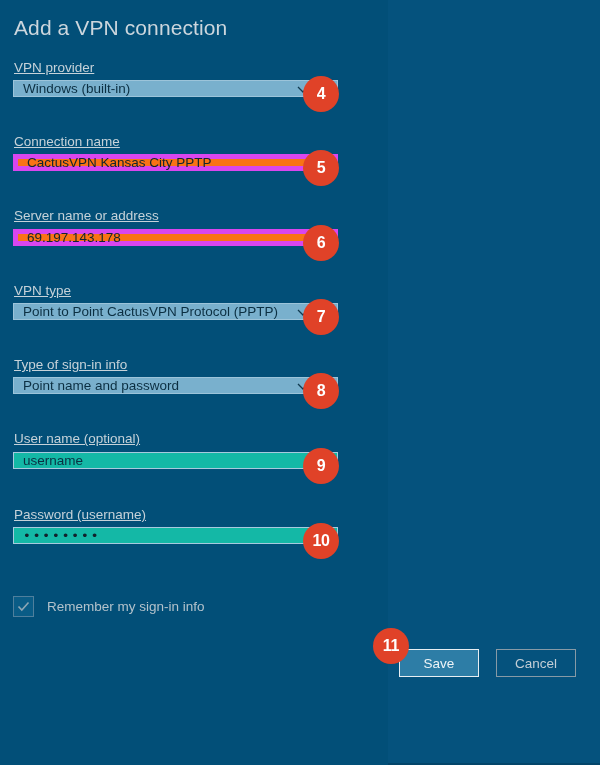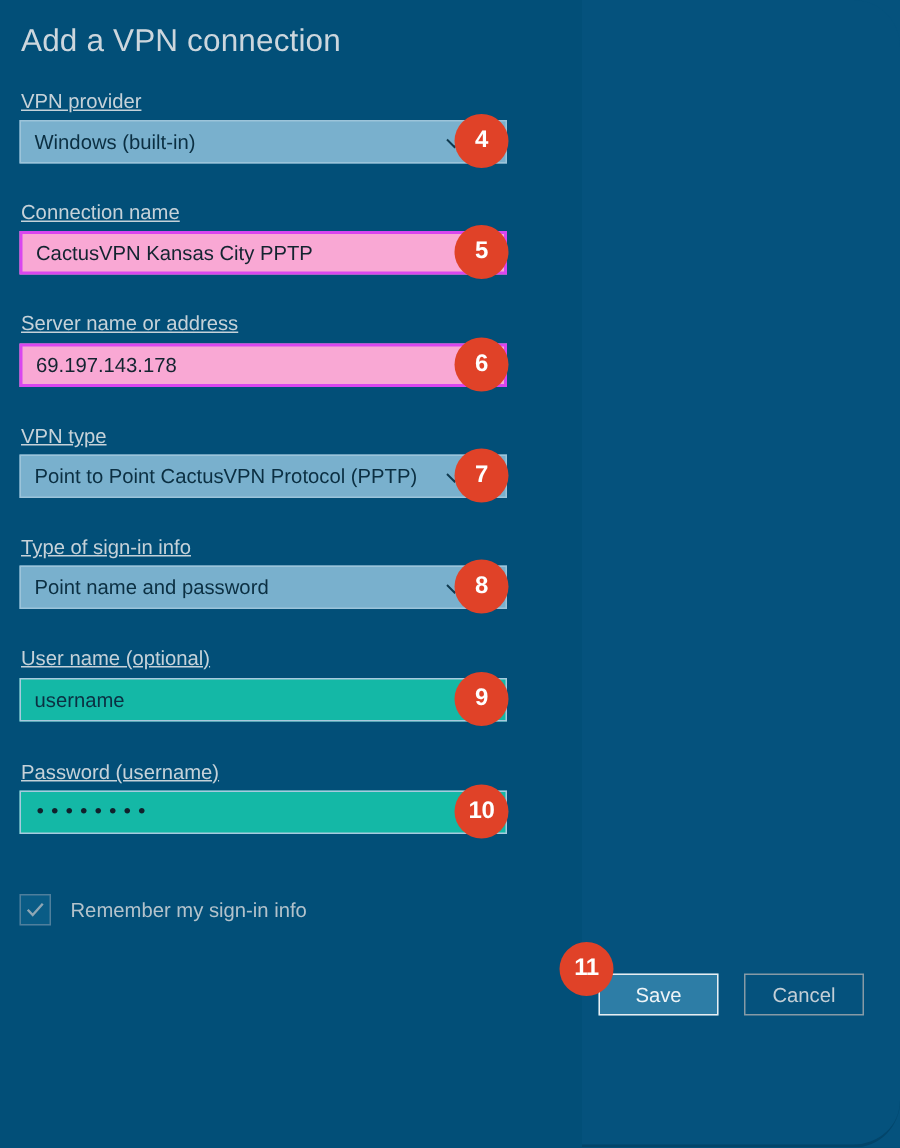--- a/index.html
+++ b/index.html
@@ -10,21 +10,20 @@
     background: #05527d;
     font-family: "Liberation Sans", sans-serif;
     overflow: hidden;
     position: relative;
   }
   .panel {
     position: absolute;
     inset: 0;
     background: #05527d;
     border-bottom: 2px solid #03456a;
-    border-radius: 31px;
   }
   .bg-split {
     position: absolute;
     left: 0; top: 0;
     width: 388px; height: 765px;
     background: #024f78;
   }
   .content {
     position: absolute;
     left: 0; top: 0;
@@ -44,21 +43,21 @@
     left: 14px;
     font-size: 13.5px;
     color: #c6d2d9;
     white-space: nowrap;
     text-decoration: underline;
   }
   .control {
     position: absolute;
     left: 13px;
     width: 325px;
-    height: 29px;
+    height: 17px;
   }
   .combo {
     background: #79b0cd;
     border: 1px solid #9cc4da;
     display: flex;
     align-items: center;
     padding: 0 6px 0 9px;
   }
   .combo .combo-text {
     flex: 1;
@@ -67,22 +66,22 @@
     white-space: nowrap;
     overflow: hidden;
   }
   .chev {
     width: 14px; height: 14px;
     margin-right: 21px;
     flex: none;
     display: block;
   }
   .textbox {
-    background: #f9a8d4;
-    border: 2px solid #d946ef;
+    background: #f97316;
+    border: 5px solid #d946ef;
     display: flex;
     align-items: center;
     padding: 0 9px;
   }
   .textbox .tb-text {
     font-size: 13.5px;
     color: #132430;
     white-space: nowrap;
   }
   .textbox.blue {

